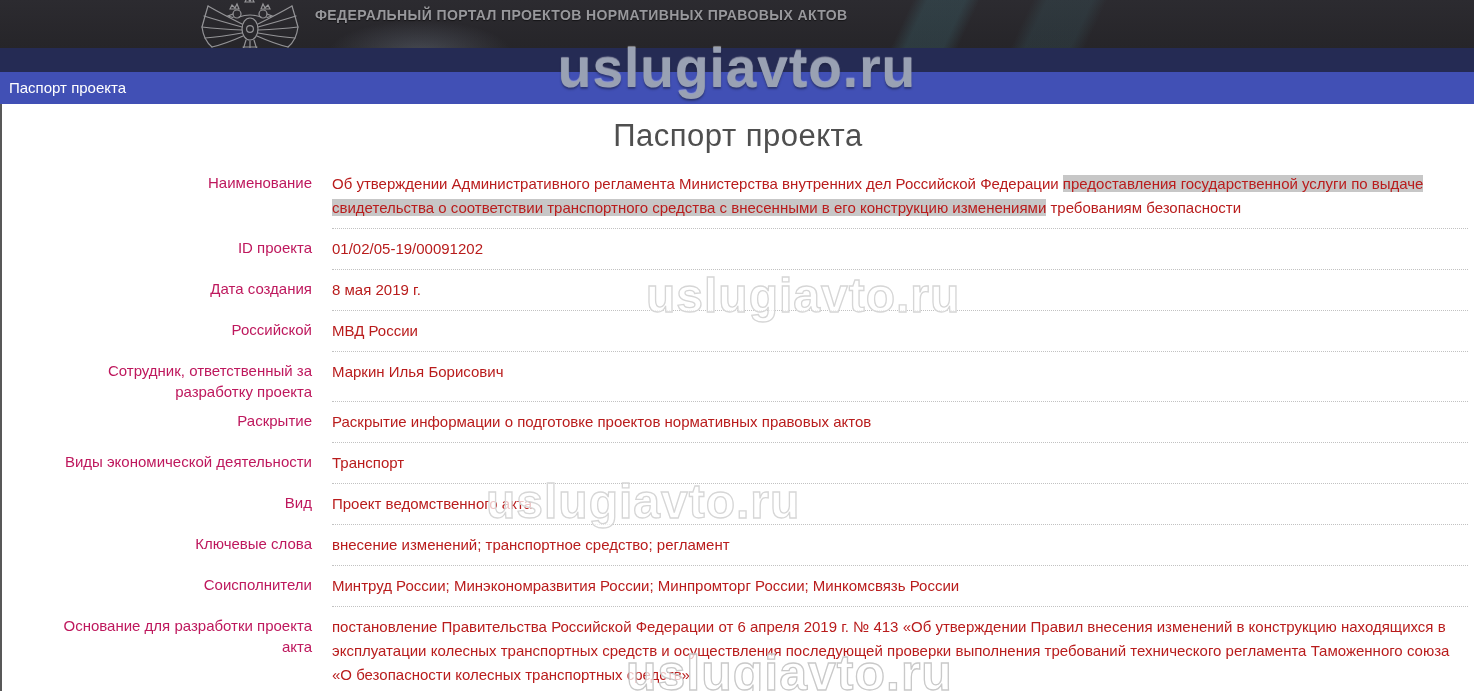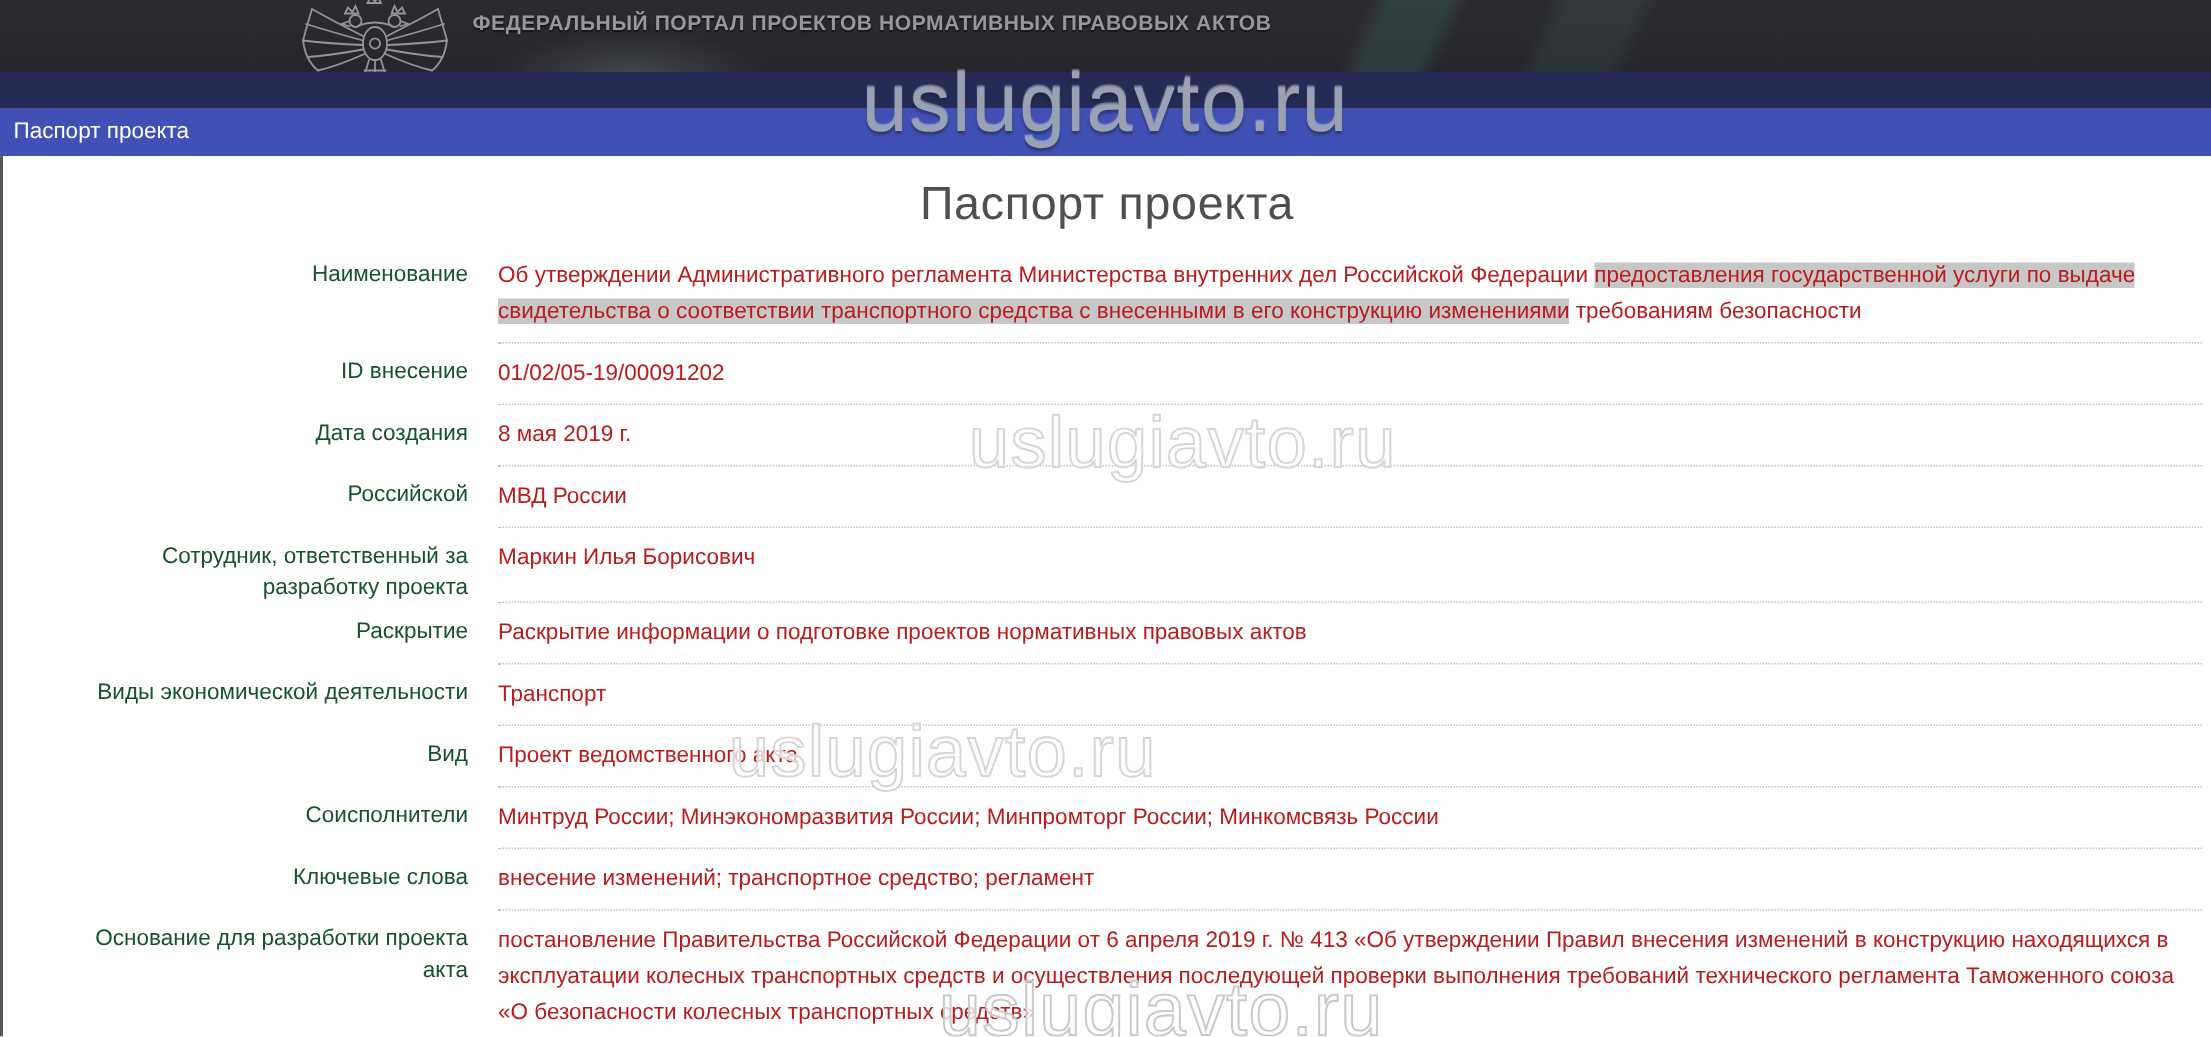--- a/index.html
+++ b/index.html
@@ -65,38 +65,38 @@
   }
   .rows { margin: 0 6px 0 30px; }
   .row {
     display: grid;
     grid-template-columns: 280px 1fr;
     column-gap: 20px;
   }
   .row .label {
     font-size: 15px;
     line-height: 21px;
-    color: #14532d;
+    color: #be185d;
     text-align: right;
     padding-top: 8px;
   }
   .row .value {
     font-size: 15px;
     line-height: 24px;
     color: #b91c1c;
     padding: 8px 0 8px;
     border-bottom: 1px dotted #c2c2c2;
   }
   .row:last-child .value { border-bottom: none; }
   .value .hl { background: var(--highlight, #c7c7c7); }
 
   
   .wm {
     position: absolute;
-    font-weight: normal;
+    font-weight: bold;
     white-space: nowrap;
     pointer-events: none;
     z-index: 50;
     letter-spacing: 1px;
   }
   .wm-emboss {
     top: 36px; left: 50%;
     transform: translateX(-50%);
     font-size: 55px;
     color: #99a1b3;
@@ -155,21 +155,21 @@
 <div class="section-bar">Паспорт проекта</div>
 
 <div class="content">
   <div class="page-title">Паспорт проекта</div>
   <div class="rows" id="rows">
       <div class="row">
         <div class="label">Наименование</div>
         <div class="value"><span>Об утверждении Административного регламента Министерства внутренних дел Российской Федерации </span><span class="hl">предоставления государственной услуги по выдаче свидетельства о соответствии транспортного средства с внесенными в его конструкцию изменениями</span><span> требованиям безопасности</span></div>
       </div>
       <div class="row">
-        <div class="label">ID внесение</div>
+        <div class="label">ID проекта</div>
         <div class="value">01/02/05-19/00091202</div>
       </div>
       <div class="row">
         <div class="label">Дата создания</div>
         <div class="value">8 мая 2019 г.</div>
       </div>
       <div class="row">
         <div class="label">Российской</div>
         <div class="value">МВД России</div>
       </div>
@@ -183,26 +183,26 @@
       </div>
       <div class="row">
         <div class="label">Виды экономической деятельности</div>
         <div class="value">Транспорт</div>
       </div>
       <div class="row">
         <div class="label">Вид</div>
         <div class="value">Проект ведомственного акта</div>
       </div>
       <div class="row">
+        <div class="label">Ключевые слова</div>
+        <div class="value">внесение изменений; транспортное средство; регламент</div>
+      </div>
+      <div class="row">
         <div class="label">Соисполнители</div>
         <div class="value">Минтруд России; Минэкономразвития России; Минпромторг России; Минкомсвязь России</div>
-      </div>
-      <div class="row">
-        <div class="label">Ключевые слова</div>
-        <div class="value">внесение изменений; транспортное средство; регламент</div>
       </div>
       <div class="row">
         <div class="label">Основание для разработки проекта акта</div>
         <div class="value">постановление Правительства Российской Федерации от 6 апреля 2019 г. № 413 «Об утверждении Правил внесения изменений в конструкцию находящихся в эксплуатации колесных транспортных средств и осуществления последующей проверки выполнения требований технического регламента Таможенного союза «О безопасности колесных транспортных средств»</div>
       </div>
     </div>
 </div>
 
 <div class="wm wm-emboss">uslugiavto.ru</div>
 <div class="wm wm-outline wm-2">uslugiavto.ru</div>

